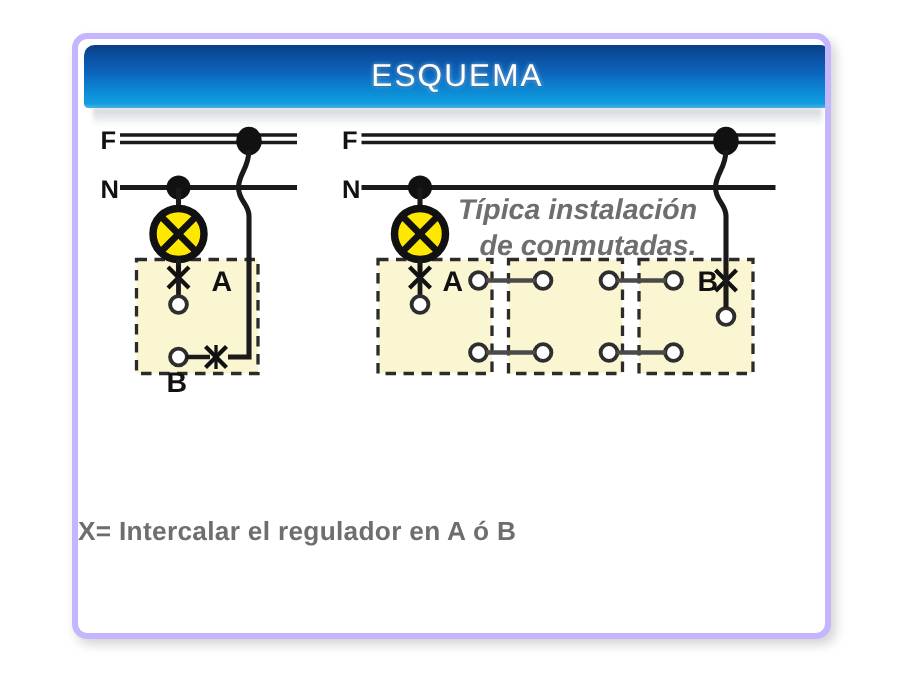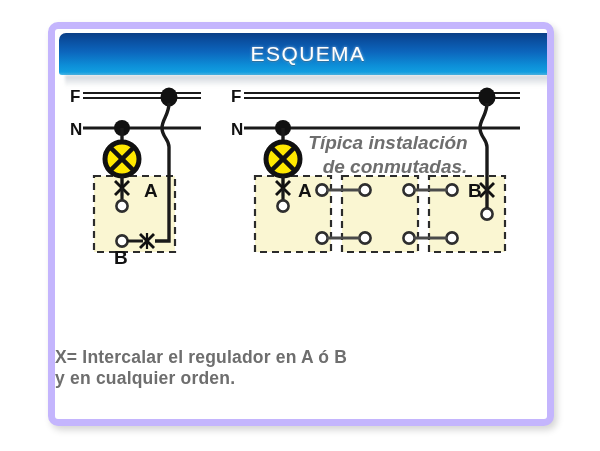--- a/index.html
+++ b/index.html
@@ -23,21 +23,21 @@
   }
 
   
   .card {
     position: absolute;
     left: 48px;
     top: 22px;
     width: 506px;
     height: 404px;
     background: #ffffff;
-    border: 7px solid #c4b5fd;
+    border: 4px solid #c4b5fd;
     border-radius: 10px;
     box-shadow: 3px 4px 7px rgba(0,0,0,0.17);
     box-sizing: border-box;
     overflow: hidden;
   }
 
   
   .header {
     position: absolute;
     left: 4px;
@@ -235,18 +235,17 @@
         </g>
 
         <text x="15" y="27" font-family="Liberation Sans, sans-serif" font-size="17" font-weight="700" fill="#111111">F</text>
         <text x="15" y="60" font-family="Liberation Sans, sans-serif" font-size="17" font-weight="700" fill="#111111">N</text>
         <text x="176" y="27" font-family="Liberation Sans, sans-serif" font-size="17" font-weight="700" fill="#111111">F</text>
         <text x="176" y="60" font-family="Liberation Sans, sans-serif" font-size="17" font-weight="700" fill="#111111">N</text>
       </svg>
 
       <div class="caption">
         <span class="line">X= Intercalar el regulador en A ó B</span>
-        <span class="line">y en cualquier orden.</span>
       </div>
     </div>
 
   </div>
 </div>
 
 </body></html>

